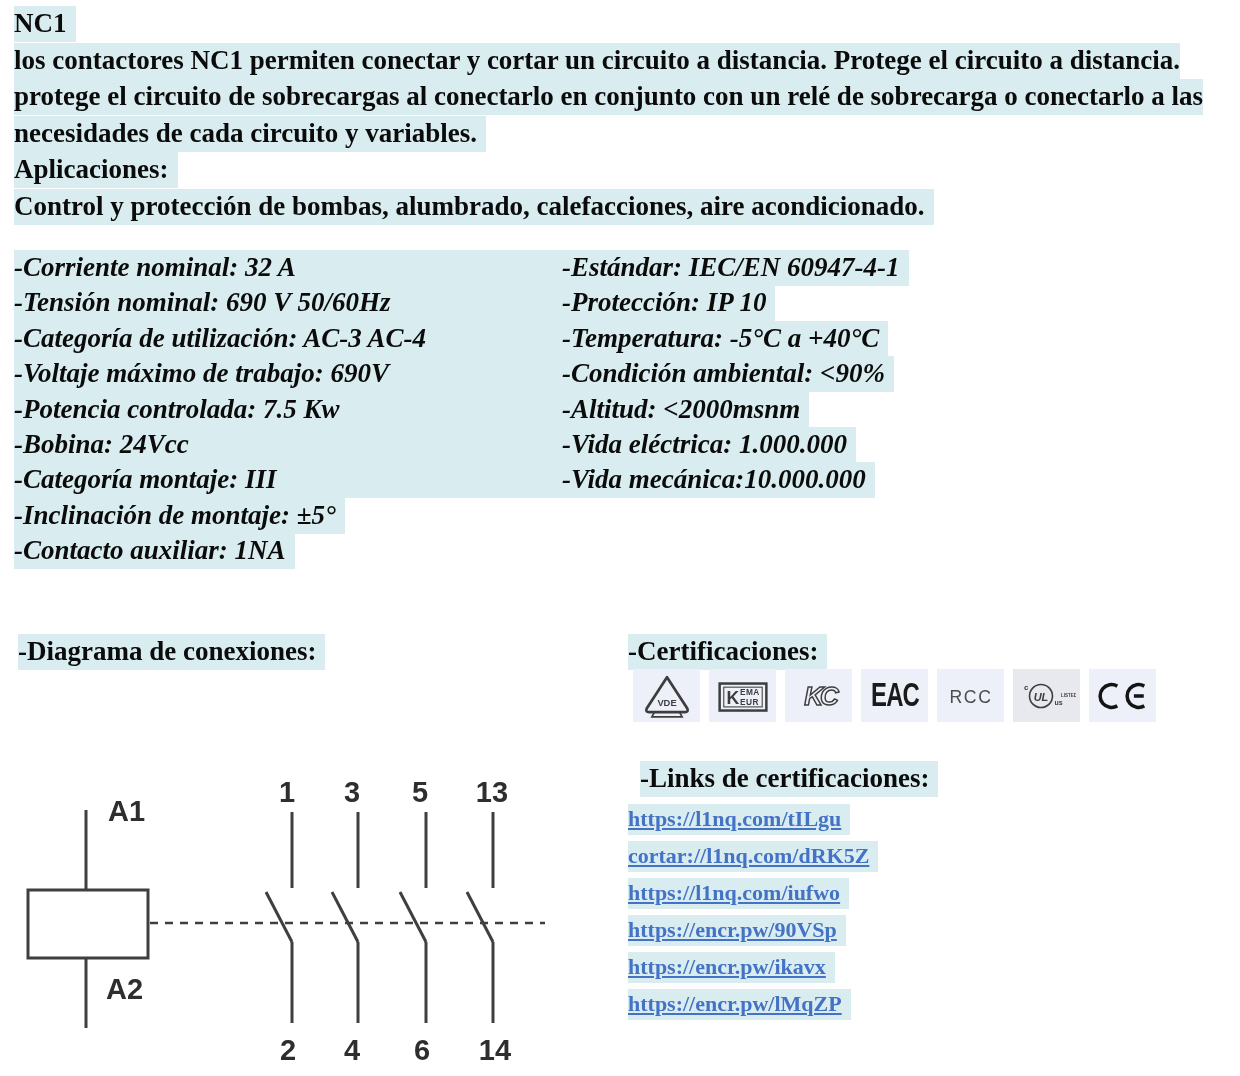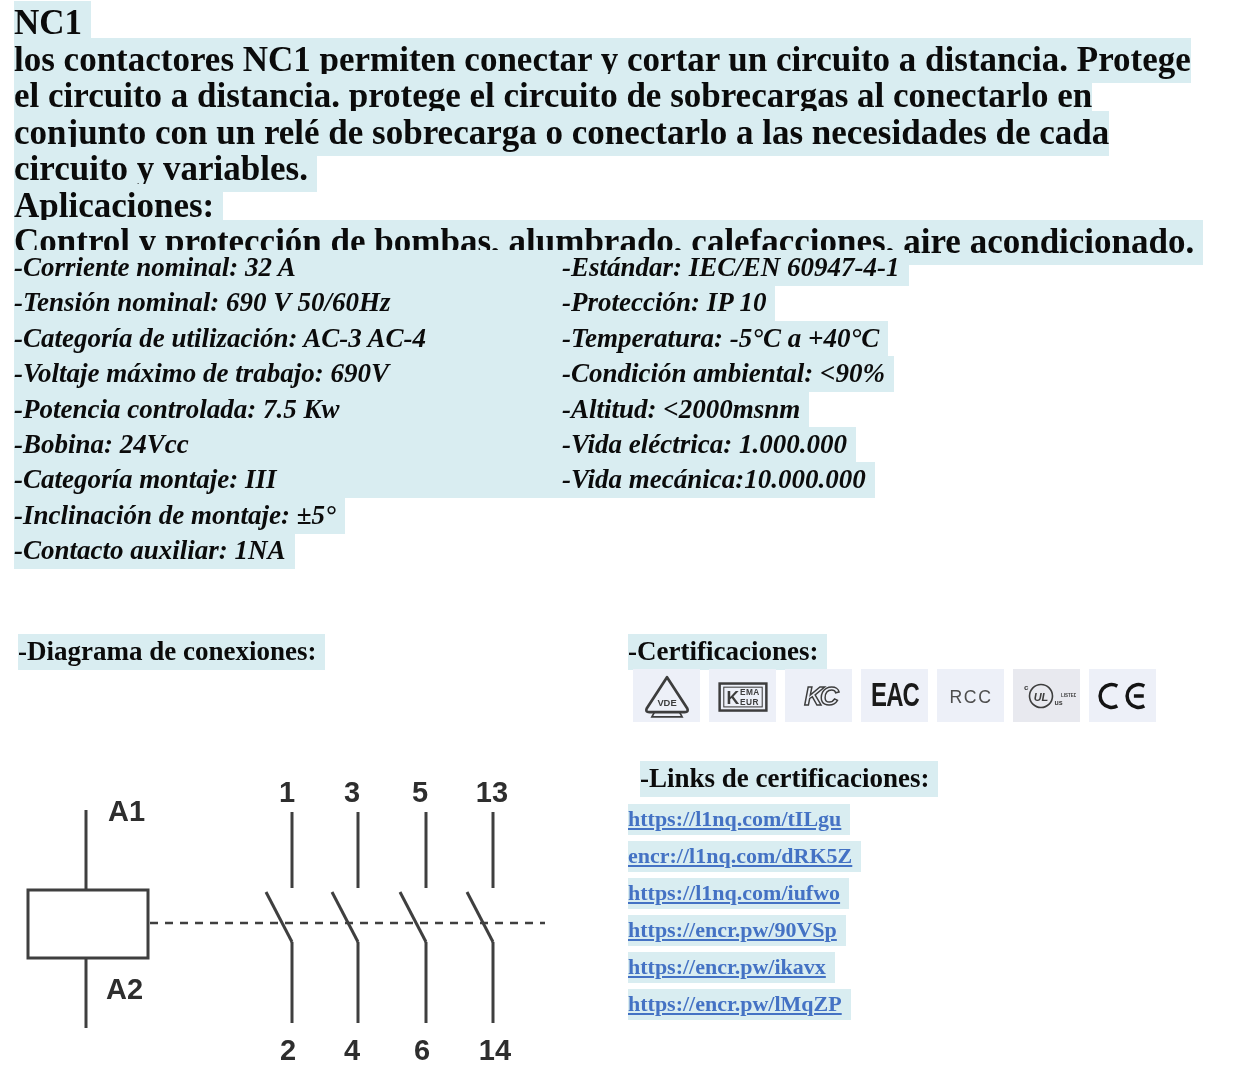--- a/index.html
+++ b/index.html
@@ -13,21 +13,21 @@
   html,body{margin:0;padding:0;}
   body{
     width:1240px;height:1076px;background:#ffffff;
     font-family:"Liberation Serif","DejaVu Serif",serif;
     font-weight:bold;color:var(--ink);
     position:relative;overflow:hidden;
   }
   .abs{position:absolute;}
   .hl{background:var(--highlight);padding:2px 9px 4px 0;}
   
-  .top-block{left:14px;top:5px;width:1196px;font-size:35px;line-height:36.5px;}
+  .top-block{left:14px;top:5px;width:1196px;font-size:27px;line-height:36.5px;}
   .top-block .line{white-space:nowrap;}
   
   .specs{left:14px;top:250px;width:1200px;font-size:27px;line-height:35.4px;}
   .spec-row{white-space:nowrap;font-style:italic;}
   .col-left{display:inline-block;min-width:548px;}
   .spec-row.solo .col-left{min-width:0;}
   
   .diagram-heading{left:18px;top:636px;font-size:27px;}
   .right-col{left:628px;top:636px;width:580px;}
   .certs-heading{left:0;top:0;font-size:27px;}
@@ -159,19 +159,19 @@
       </svg>
     </div>
   </div>
 
   <div class="abs links-heading">
     <span class="hl">-Links de certificaciones:</span>
   </div>
 
   <div class="abs links-list">
     <div class="link-line"><span class="hl link-text">https://l1nq.com/tILgu</span></div>
-    <div class="link-line"><span class="hl link-text">encr://l1nq.com/dRK5Z</span></div>
+    <div class="link-line"><span class="hl link-text">cortar://l1nq.com/dRK5Z</span></div>
     <div class="link-line"><span class="hl link-text">https://l1nq.com/iufwo</span></div>
     <div class="link-line"><span class="hl link-text">https://encr.pw/90VSp</span></div>
     <div class="link-line"><span class="hl link-text">https://encr.pw/ikavx</span></div>
     <div class="link-line"><span class="hl link-text">https://encr.pw/lMqZP</span></div>
   </div>
 </div>
 
 </body></html>

